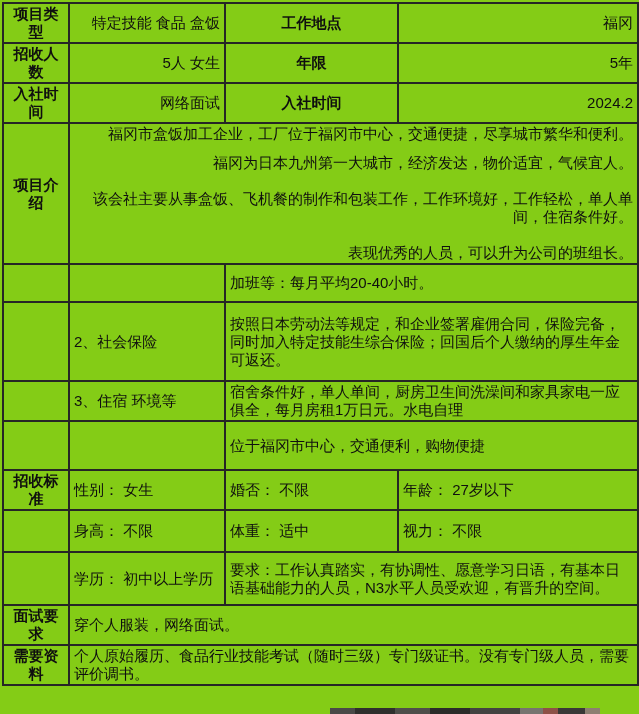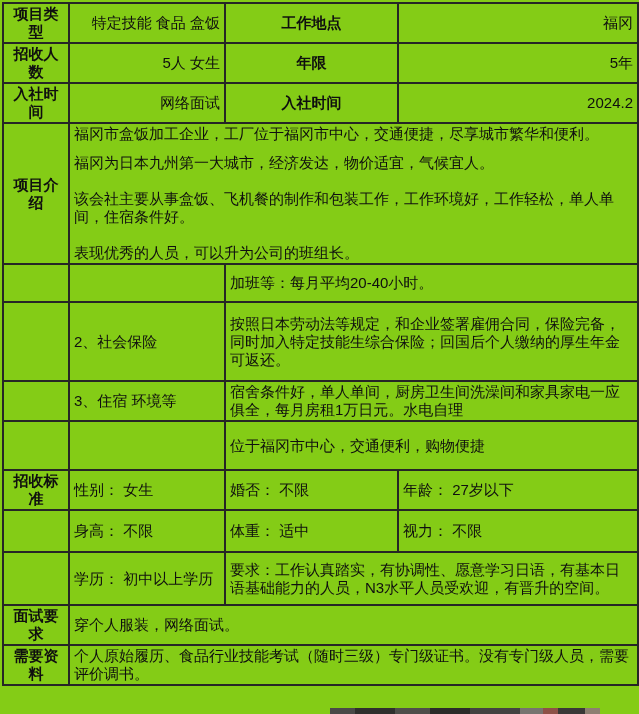--- a/index.html
+++ b/index.html
@@ -34,21 +34,21 @@
     word-break: break-all;
   }
   td.label {
     font-weight: bold;
     text-align: center;
     padding: 1px 0;
     letter-spacing: 0px;
   }
   td.center { text-align: right; }
   td.item { padding-left: 3px; }
-  .intro-cell { padding: 3px 5px; vertical-align: middle; }
+  .intro-cell { padding: 3px 5px; vertical-align: middle; text-align: right; }
   .para { margin: 0; }
   .para-gap { margin: 11px 0 18px 0; }
   
   #photo-strip {
     position: absolute;
     left: 330px;
     top: 708px;
     width: 270px;
     height: 6px;
     display: flex;

